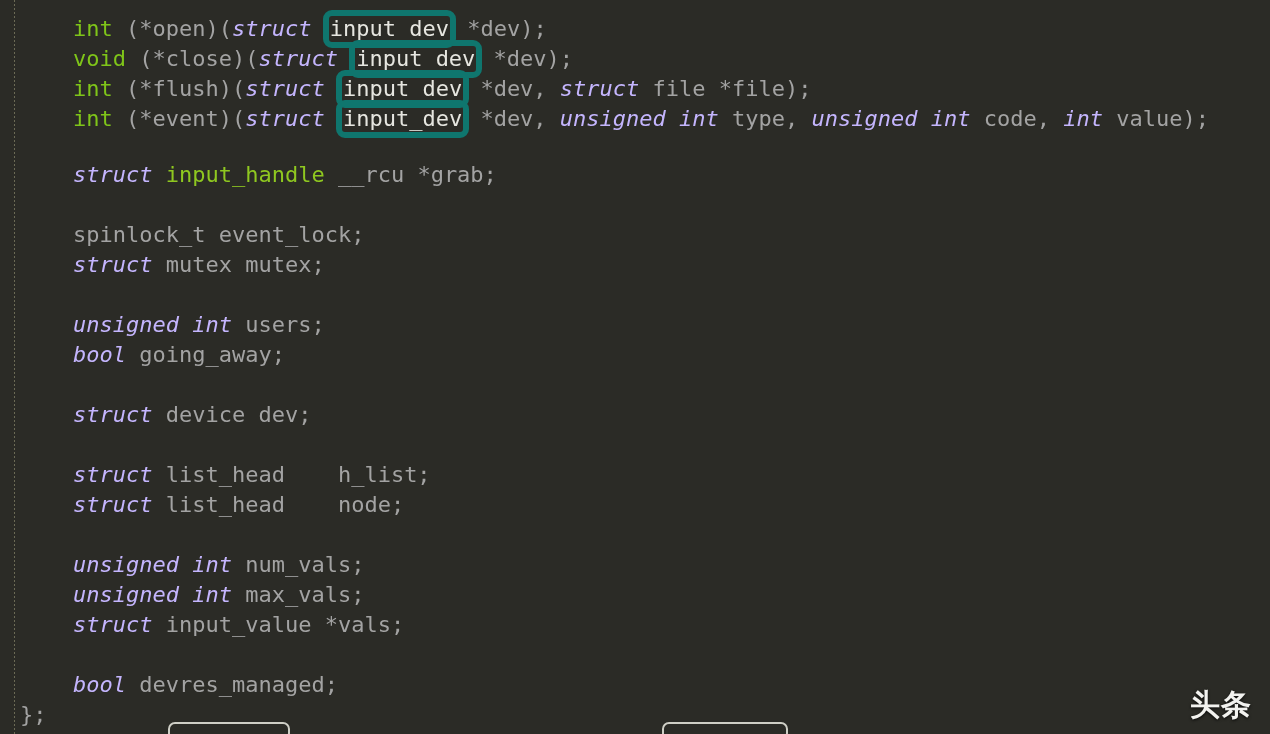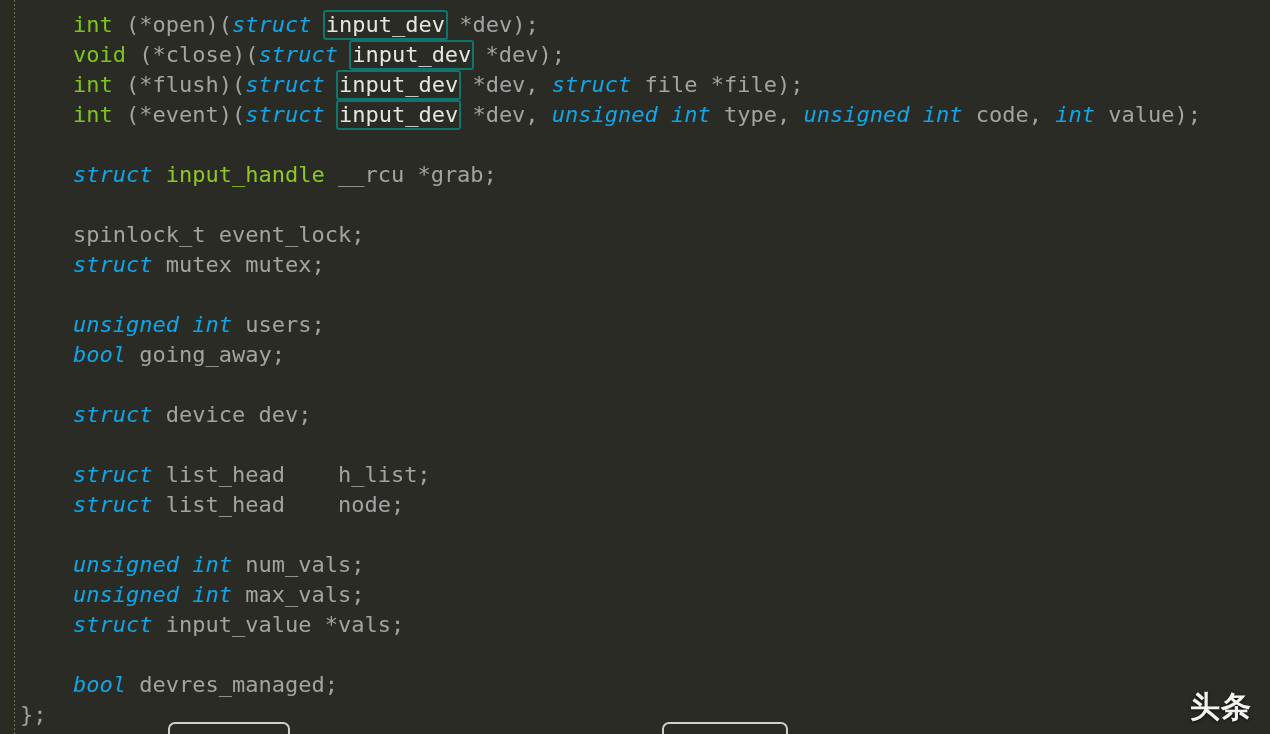--- a/index.html
+++ b/index.html
@@ -50,28 +50,28 @@
     height: 30px;
     line-height: 30px;
     padding-left: 20px;
     white-space: pre;
     color: #e6e6e0;
   }
 
   
   .tok-plain    { color: #a3a3a3; }
   .tok-type     { color: #7fc519; }                       
-  .tok-kw       { color: #0ea5e9; font-style: italic; }   
+  .tok-kw       { color: #c4b5fd; font-style: italic; }   
   .tok-ident-hl { color: #8fc820; margin-top: 8px; }
 
   
   .occ-box {
     display: inline-block;
-    border: 2px solid #0f766e;
-    border-radius: 3px;
+    border: 6px solid #0f766e;
+    border-radius: 9px;
     padding: 0 1px;
     margin: 0 -2px;
     line-height: 26px;
     vertical-align: baseline;
     color: #e6e6e0;
   }
 
   
   .bottom-chip {
     position: absolute;
@@ -84,21 +84,21 @@
   #bottom-chip-left  { left: 168px;  width: 122px; }
   #bottom-chip-right { left: 662px;  width: 126px; }
 
   
   #watermark {
     position: absolute;
     right: 18px;
     bottom: 12px;
     display: flex;
     align-items: center;
-    font-family: Liberation Sans, sans-serif;
+    font-family: Liberation Mono, monospace;
     color: #f2f2ef;
     text-shadow: 0 1px 3px rgba(0,0,0,0.85);
     user-select: none;
     pointer-events: none;
   }
   #watermark-brand {
     font-size: 30px;
     font-weight: 700;
     letter-spacing: 1px;
   }

